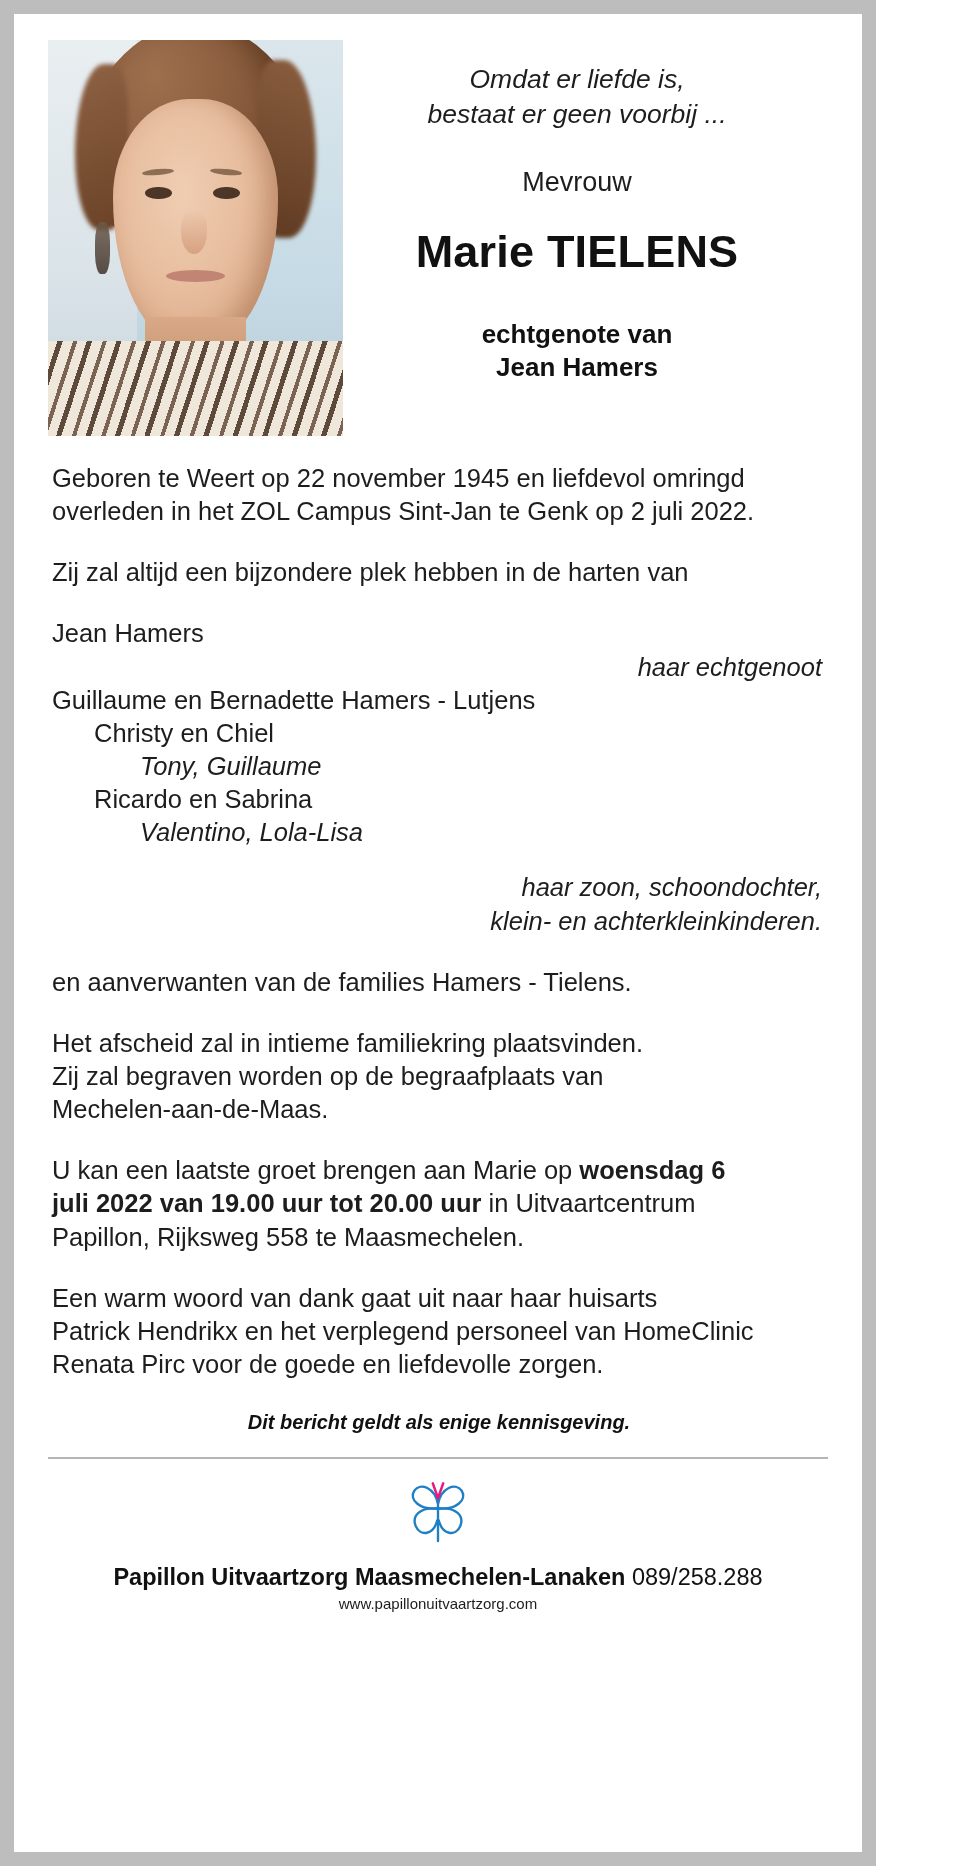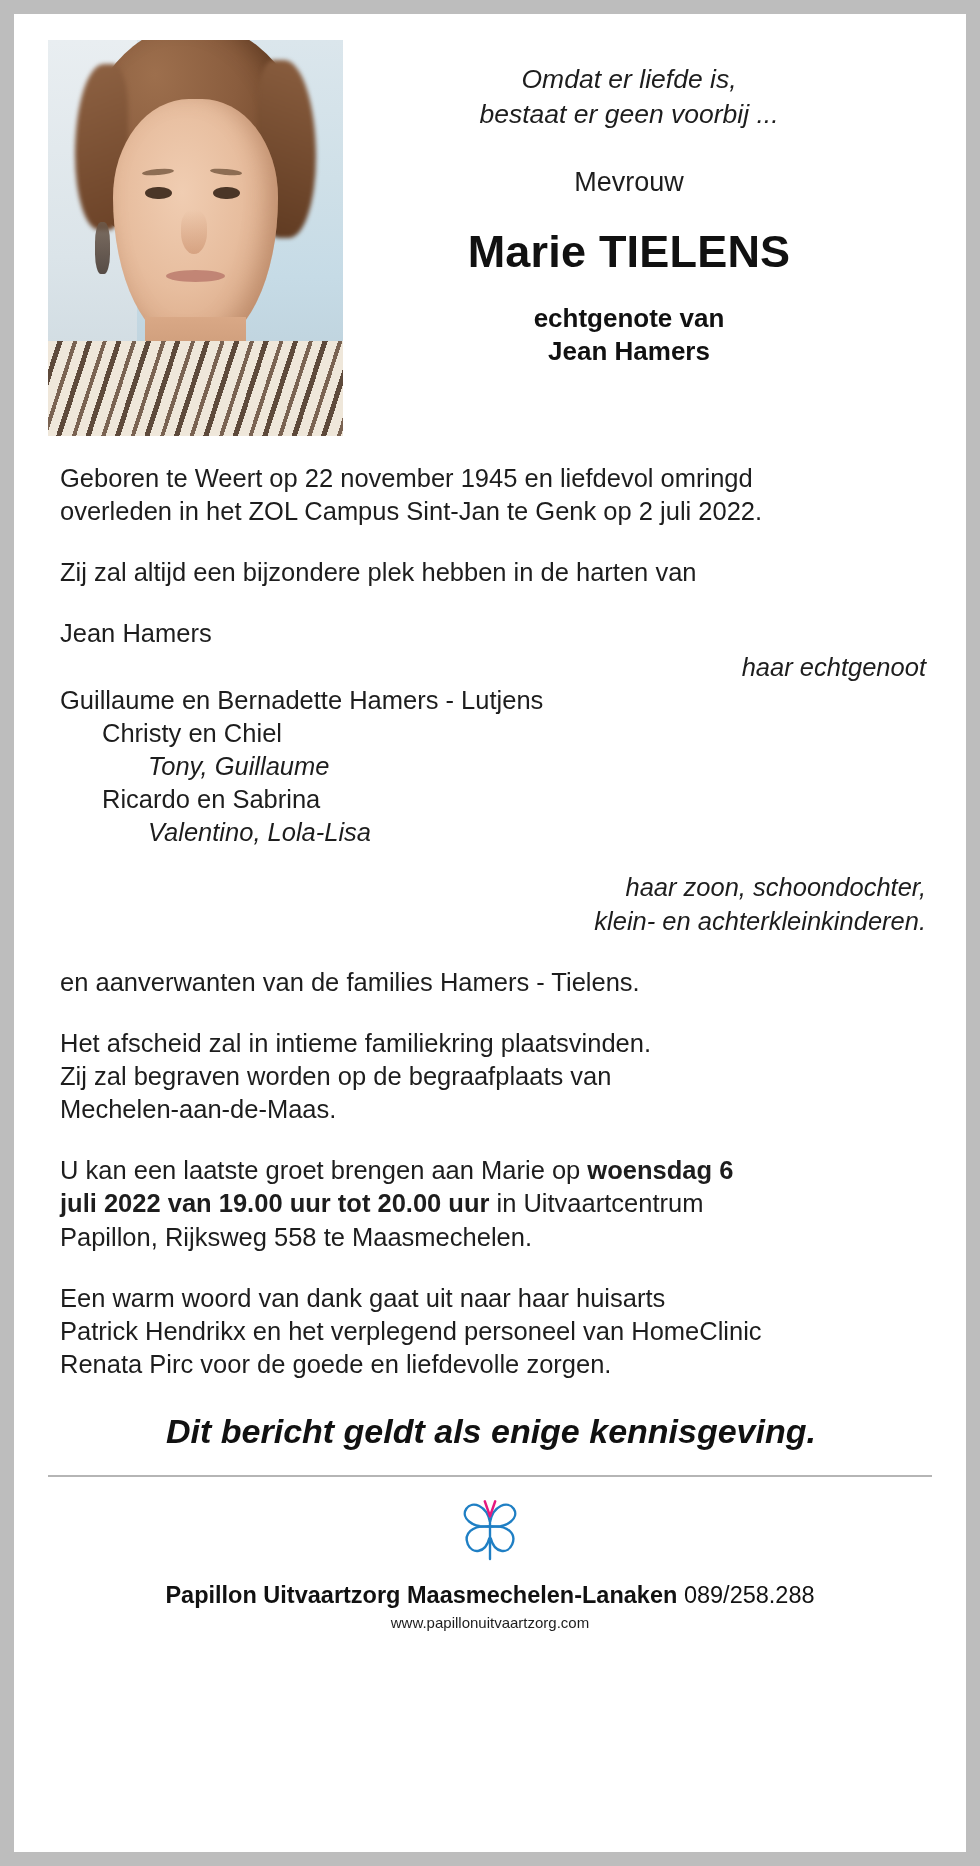--- a/index.html
+++ b/index.html
@@ -10,21 +10,21 @@
   body {
     width: 980px;
     height: 1866px;
     font-family: "Liberation Sans", sans-serif;
     color: #1d1d1d;
     overflow: hidden;
   }
 
   .card {
     position: relative;
-    width: 980px;
+    width: 876px;
     height: 1866px;
     box-sizing: border-box;
     background: #f0abfc;
     border-left: 14px solid #bdbdbd;
     border-right: 14px solid #bdbdbd;
     border-top: 14px solid #bdbdbd;
     border-bottom: 14px solid #bdbdbd;
     text-decoration: underline;
   }
   .inner {
@@ -170,59 +170,59 @@
   .salutation {
     font-size: 27px;
     line-height: 1.2;
     margin: 0 0 28px 0;
     color: #1d1d1d;
   }
   .deceased-name {
     font-size: 45px;
     font-weight: bold;
     letter-spacing: .2px;
-    margin: 0 0 24px 0;
+    margin: 0 0 40px 0;
     color: #111111;
   }
   .spouse-label {
     font-size: 26px;
     font-weight: bold;
     line-height: 1.27;
     margin: 0;
     color: #111111;
   }
 
   
   .body-text {
     padding: 26px 32px 0 34px;
     font-size: 25.5px;
     line-height: 1.30;
     color: #1d1d1d;
   }
-  .para { margin: 0 0 28px 12px; }
+  .para { margin: 0 0 28px 4px; }
   .para.tight { margin-bottom: 0; }
   .line { display: block; white-space: nowrap; }
   .indent1 { padding-left: 42px; }
   .indent2 { padding-left: 88px; }
   .ital { font-style: italic; }
   .bold { font-weight: bold; text-align: right; }
   .attr {
     font-style: italic;
     text-align: right;
     padding-right: 8px;
     display: block;
   }
   .gap-sm { height: 22px; }
   .rouw-sub { padding-left: 140px; display: block; }
 
   .notice {
     text-align: center;
     font-style: italic;
     font-weight: bold;
-    font-size: 34px;
+    font-size: 20px;
     margin: 8px 0 0 0;
     color: #111111;
   }
 
   
   .footer-rule {
     margin: 22px 34px 0 34px;
     height: 2px;
     background: #b5b5b5;
   }

